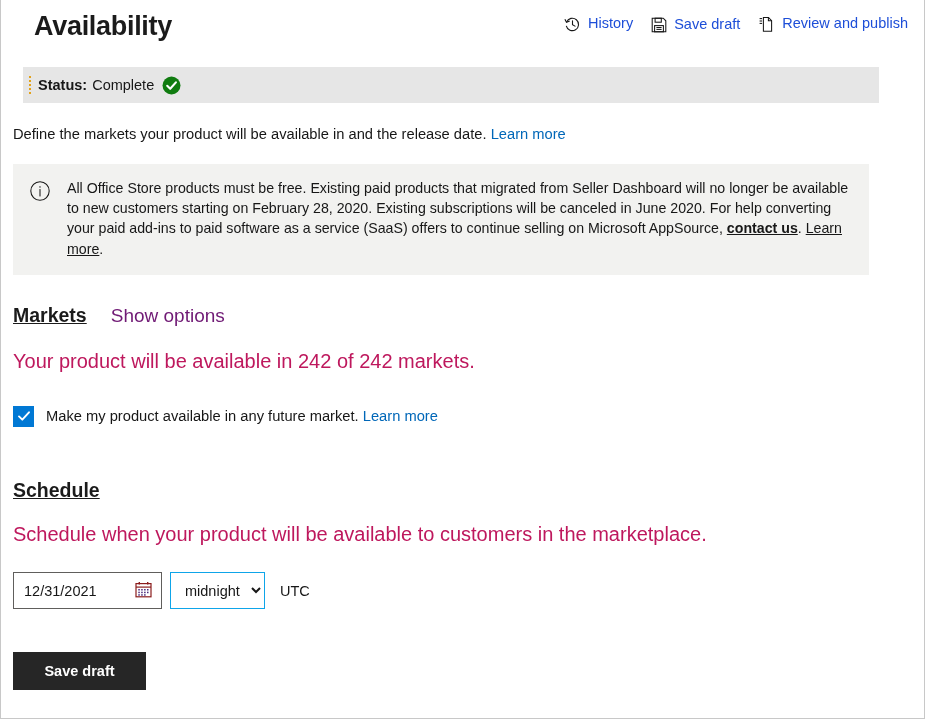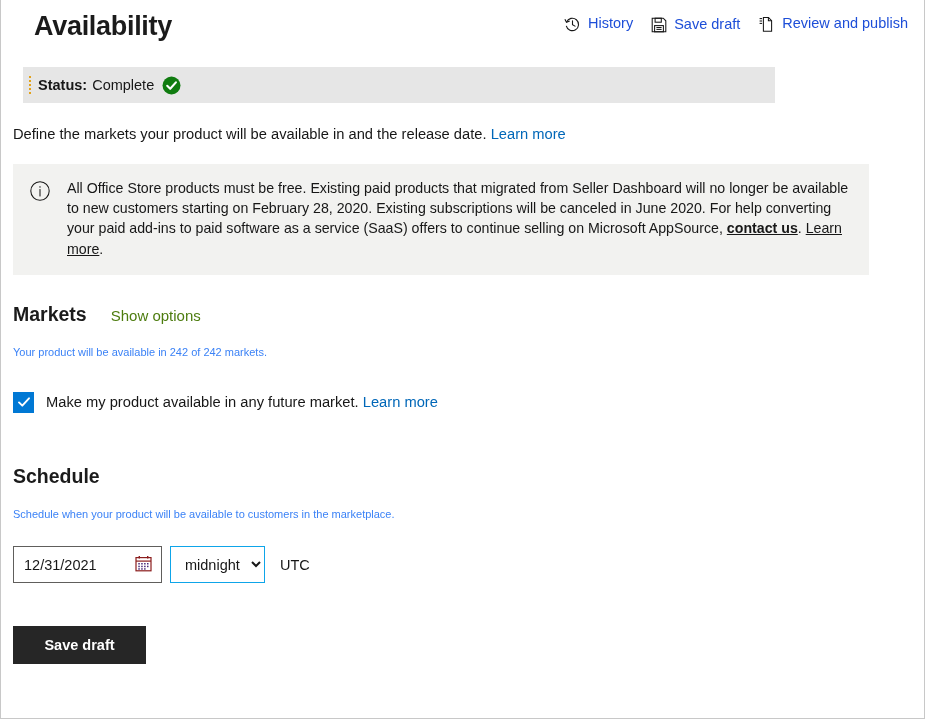--- a/index.html
+++ b/index.html
@@ -54,21 +54,21 @@
     color: #1d4ed8;
     cursor: pointer;
     line-height: 1;
     white-space: nowrap;
   }
   .hdr-action svg { display: block; }
 
   
   .status-bar {
     margin: 15px 0 0 22px;
-    width: 752px;
+    width: 856px;
     height: 36px;
     background: #e6e6e6;
     display: flex;
     align-items: center;
     box-sizing: border-box;
     padding-left: 6px;
   }
   .grip {
     display: inline-flex;
     flex-direction: column;
@@ -141,31 +141,32 @@
     align-items: baseline;
     gap: 24px;
     margin-top: 30px;
   }
   .section-title {
     font-size: 19.5px;
     font-weight: bold;
     color: #1b1b1b;
     margin: 0;
     line-height: 1;
+    text-decoration: underline;
   }
   .section-link {
-    font-size: 15px;
-    color: #4d7c0f;
+    font-size: 19px;
+    color: #701a75;
     text-decoration: none;
     cursor: pointer;
   }
 
   .body-text {
-    font-size: 11px;
-    color: #3b82f6;
+    font-size: 20px;
+    color: #be185d;
     margin-top: 21px;
     line-height: 1.3;
   }
 
   
   .checkbox-row {
     display: flex;
     align-items: center;
     margin-top: 32px;
     text-align: right;

